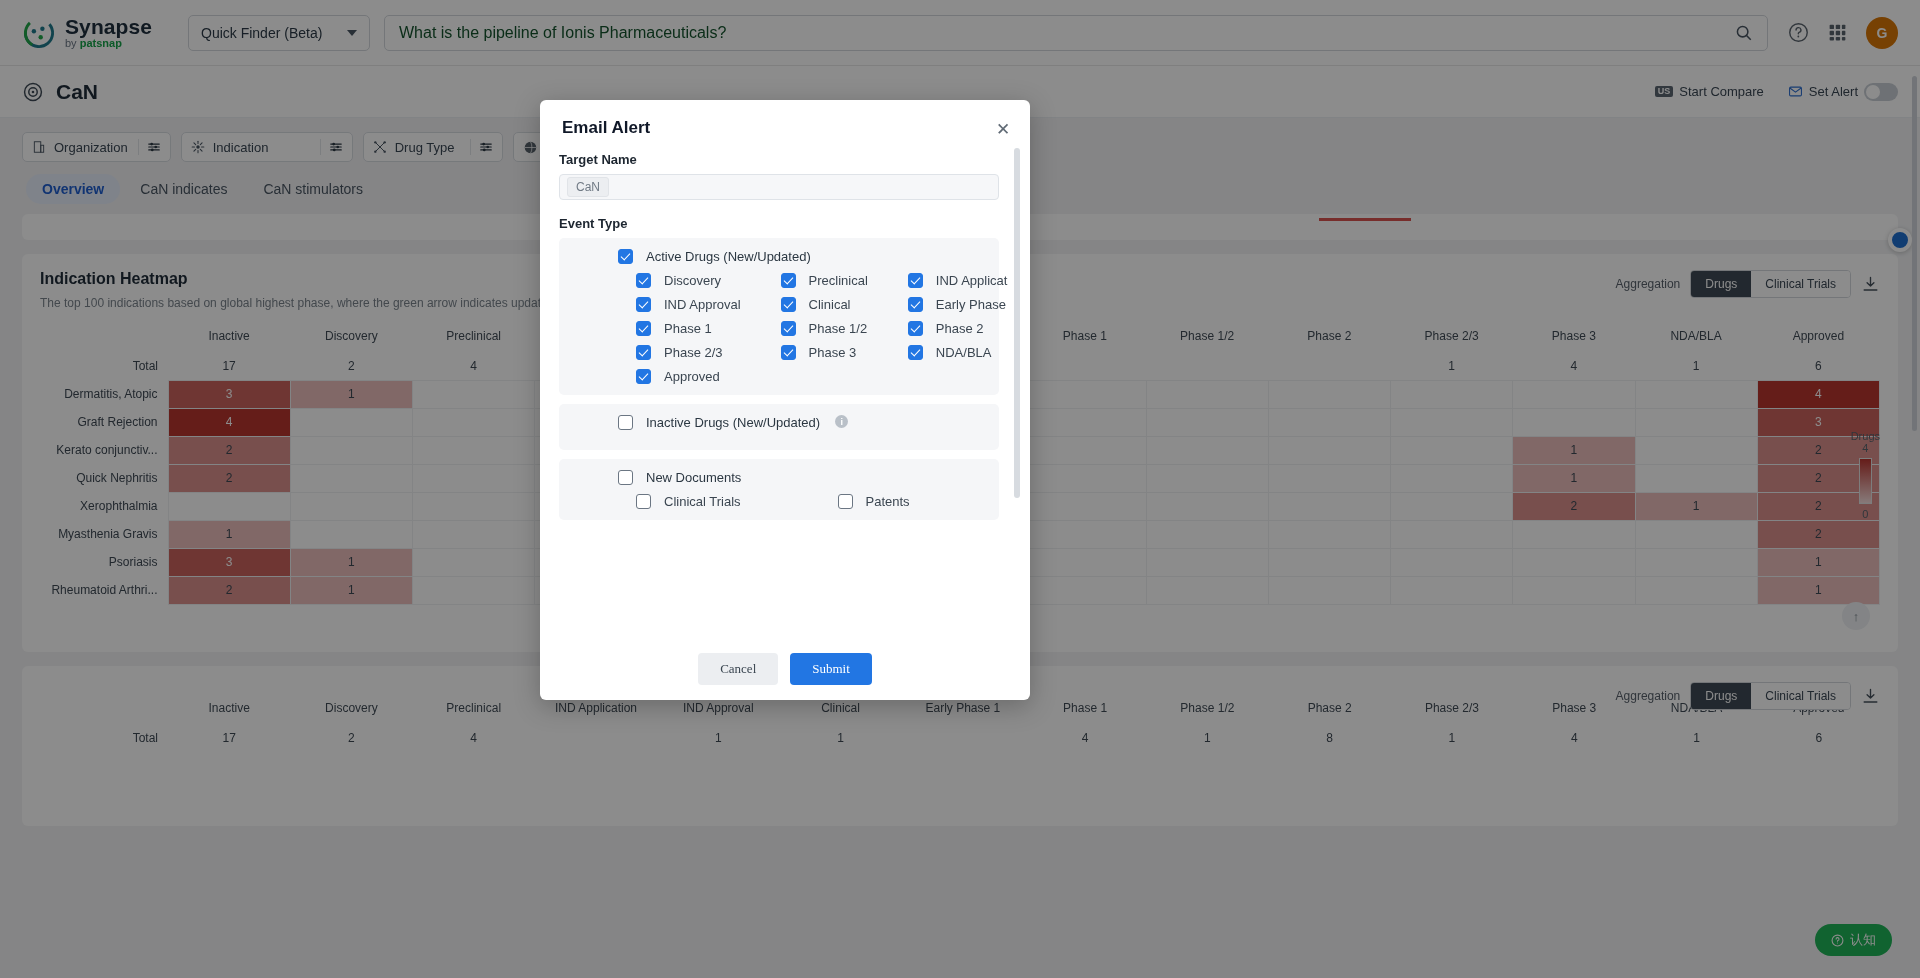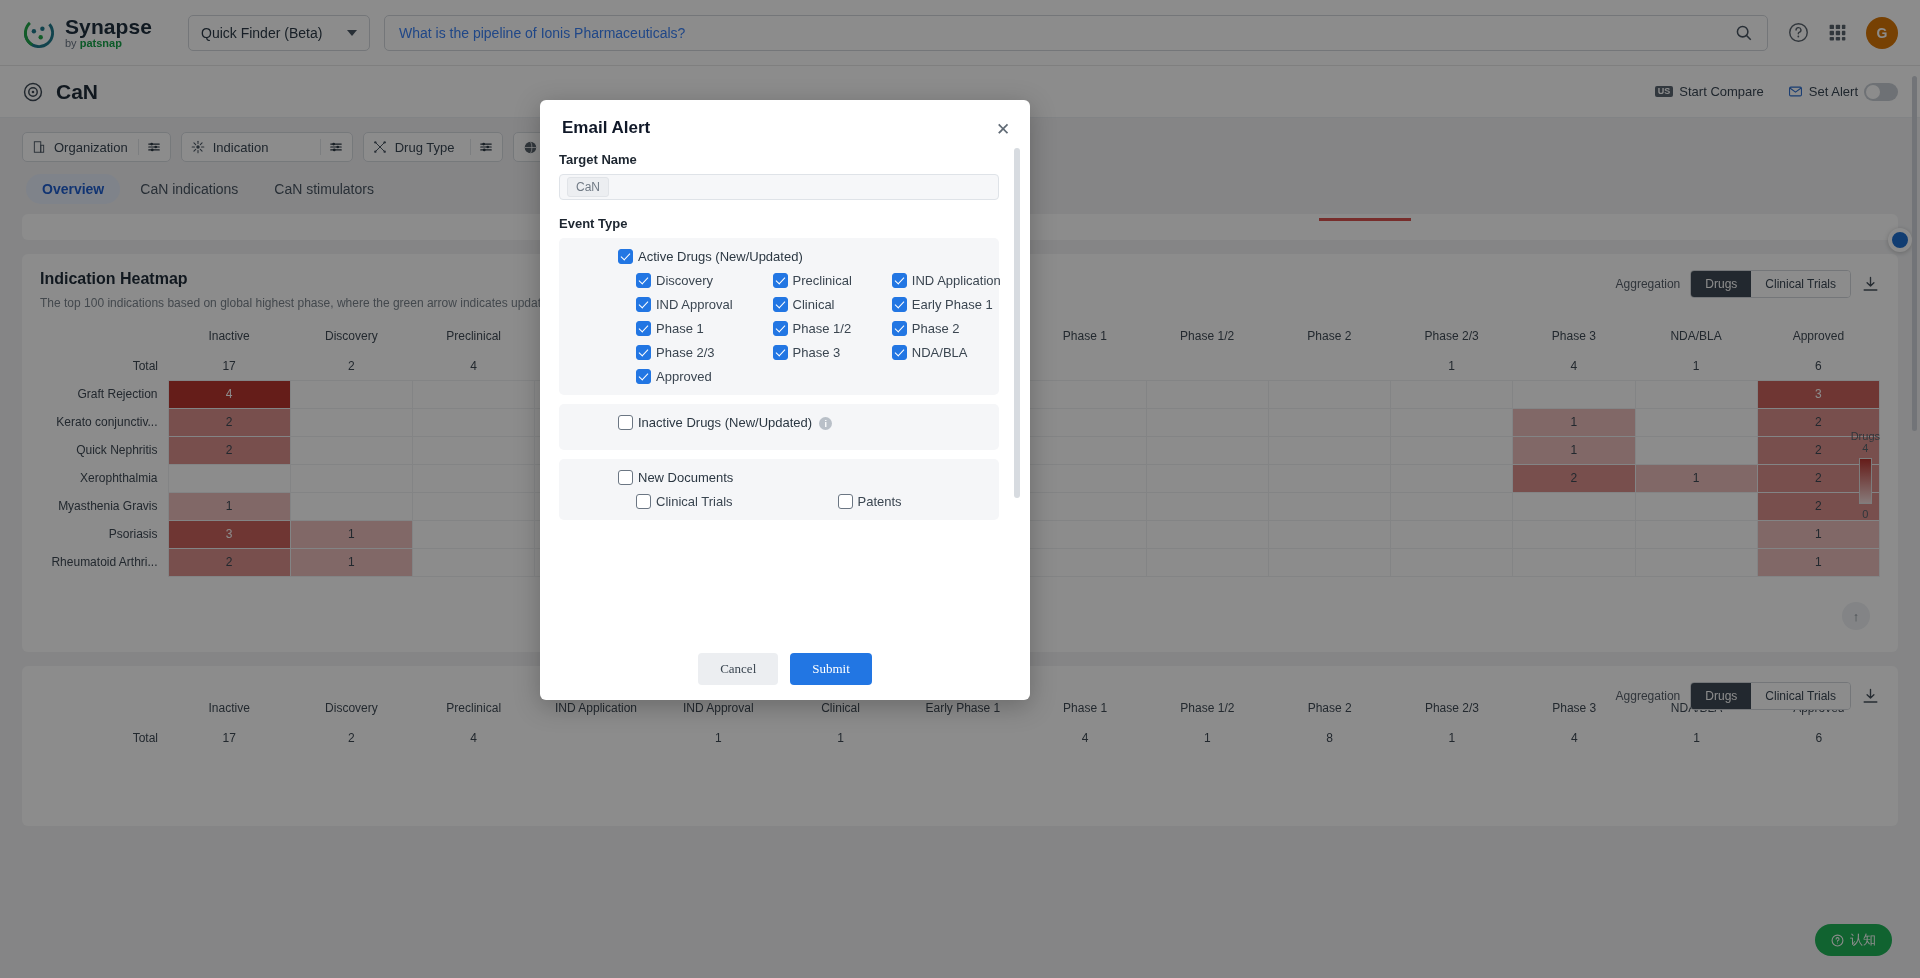--- a/index.html
+++ b/index.html
@@ -31,21 +31,21 @@
     padding: 0 12px; font-size: 14px; color: #2c3a47; background: #fff;
   }
   .caret { width: 0; height: 0; border-left: 5px solid transparent;
            border-right: 5px solid transparent; border-top: 6px solid #4a5663; }
 
   .searchbar {
     flex: 1; height: 36px; border: 1px solid #d4d8dd; border-radius: 5px;
     display: flex; align-items: center; padding: 0 14px; background: #fff;
     justify-content: space-between;
   }
-  .searchbar .ph { font-size: 14px; color: #3b82f6; }
+  .searchbar .ph { font-size: 16px; color: #14532d; }
   .top-right { display: flex; align-items: center; gap: 18px; margin-left: 6px; }
   .avatar {
     width: 32px; height: 32px; border-radius: 50%; background: #d97706; color: #fff;
     display: flex; align-items: center; justify-content: center;
     font-size: 14px; font-weight: 600;
   }
 
   
   .titlerow {
     height: 52px; background: #fff; display: flex; align-items: center;
@@ -143,21 +143,21 @@
   }
   .tag {
     background:#eceef1; border:1px solid #e1e4e8; border-radius:3px;
     font-size:12px; color:#707a85; padding: 2px 8px;
   }
 
   .grp { background:#f5f6f8; border-radius:5px; padding: 11px 0 11px 0; margin-bottom: 9px;}
   .grp-row2 { display:flex; gap:9px; margin-bottom:9px;}
   .grp-row2 > .grp { flex:1; margin-bottom:0; padding: 11px 0;}
 
-  .cb-line { display:flex; align-items:flex-end; gap:5px;padding-left:40px; }
+  .cb-line { display:flex; align-items:flex-start; gap:13px;padding-left:40px; }
   .cb-parent { padding-left: 19px; margin-bottom: 9px;}
   .cb-grid {
     display:grid; grid-template-columns: 1fr 1fr 1fr; row-gap: 9px;
     padding-left: 37px;
   }
   .cb-grid.two { grid-template-columns: 1fr 1fr; }
   .cb-lab { font-size: 13px; color: #3b4651; white-space:nowrap;}
   .cb-lab.p { color:#2b3742; }
 
   .cbox { width:15px; height:15px; border-radius:3px; border:1.6px solid #6b7683; background:#fff; flex:none;}
@@ -339,21 +339,21 @@
         <svg width="15" height="15" viewBox="0 0 24 24">
           <circle cx="12" cy="12" r="9.2" fill="#5a646e"></circle>
           <path d="M12 2.8c3 3.5 3 14.9 0 18.4M2.8 12h18.4" fill="none" stroke="#fff" stroke-width="1.2"></path>
         </svg>
         <span>Count</span>
       </div>
     </div>
 
     <div class="tabs">
       <div class="tab active">Overview</div>
-      <div class="tab">CaN indications</div>
+      <div class="tab">CaN indicates</div>
       <div class="tab">CaN stimulators</div>
     </div>
 
     <div class="card-strip">
       <div class="redline"></div>
     </div>
 
     <div class="card" style="height:398px">
       <div class="card-h">Indication Heatmap</div>
       <div class="card-sub">The top 100 indications based on global highest phase, where the green arrow indicates update in last 30 days.</div>
@@ -417,20 +417,37 @@
               <td class="tot" style="background:transparent;color:#3f4a55"></td>
               <td class="tot" style="background:transparent;color:#3f4a55"></td>
               <td class="tot" style="background:transparent;color:#3f4a55"></td>
               <td class="tot" style="background:transparent;color:#3f4a55"></td>
               <td class="tot" style="background:transparent;color:#3f4a55">1</td>
               <td class="tot" style="background:transparent;color:#3f4a55">4</td>
               <td class="tot" style="background:transparent;color:#3f4a55">1</td>
               <td class="tot" style="background:transparent;color:#3f4a55">6</td>
             </tr>
             <tr>
+              <td class="rl">Dermatitis, Atopic</td>
+              <td class="" style="background:rgb(202,99,94);color:#fff">3</td>
+              <td class="" style="background:rgb(235,190,188);color:#3f4a55">1</td>
+              <td class="" style="background:transparent;color:#3f4a55"></td>
+              <td class="" style="background:transparent;color:#3f4a55"></td>
+              <td class="" style="background:transparent;color:#3f4a55"></td>
+              <td class="" style="background:transparent;color:#3f4a55"></td>
+              <td class="" style="background:transparent;color:#3f4a55"></td>
+              <td class="" style="background:transparent;color:#3f4a55"></td>
+              <td class="" style="background:transparent;color:#3f4a55"></td>
+              <td class="" style="background:transparent;color:#3f4a55"></td>
+              <td class="" style="background:transparent;color:#3f4a55"></td>
+              <td class="" style="background:transparent;color:#3f4a55"></td>
+              <td class="" style="background:transparent;color:#3f4a55"></td>
+              <td class="" style="background:rgb(185,53,47);color:#fff">4</td>
+            </tr>
+            <tr>
               <td class="rl">Graft Rejection</td>
               <td class="" style="background:rgb(185,53,47);color:#fff">4</td>
               <td class="" style="background:transparent;color:#3f4a55"></td>
               <td class="" style="background:transparent;color:#3f4a55"></td>
               <td class="" style="background:transparent;color:#3f4a55"></td>
               <td class="" style="background:transparent;color:#3f4a55"></td>
               <td class="" style="background:transparent;color:#3f4a55"></td>
               <td class="" style="background:transparent;color:#3f4a55"></td>
               <td class="" style="background:transparent;color:#3f4a55"></td>
               <td class="" style="background:transparent;color:#3f4a55"></td>

